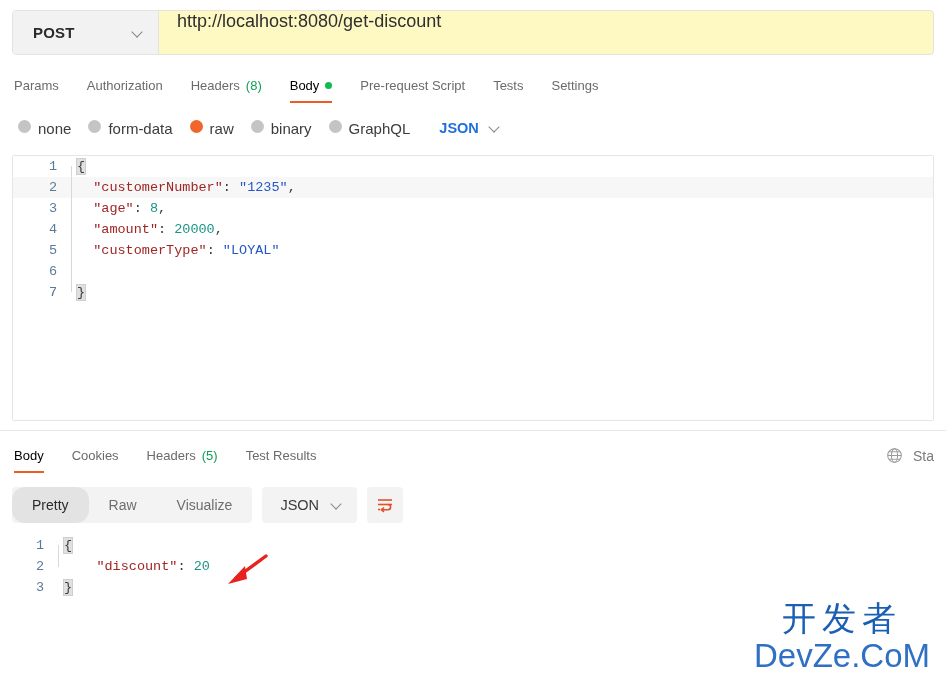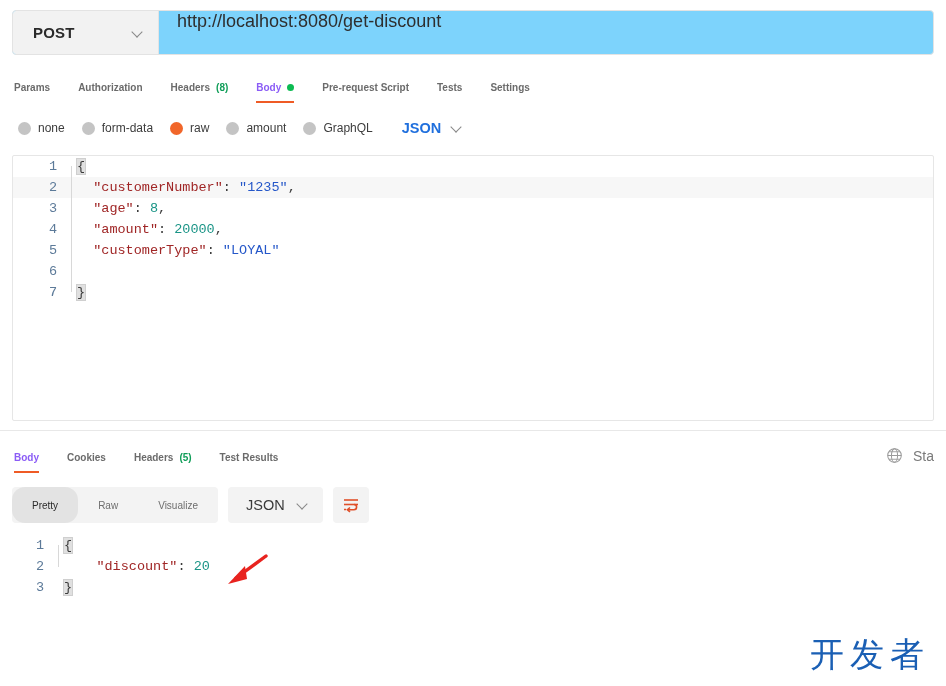--- a/index.html
+++ b/index.html
@@ -18,21 +18,21 @@
   }
 
   
   .url-bar {
     display: flex;
     align-items: stretch;
     margin: 10px 12px 0 12px;
     height: 45px;
     border: 1px solid #e3e3e3;
     border-radius: 4px;
-    background: #7dd3fc;
+    background: #fef9c3;
     box-sizing: border-box;
   }
   .method-select {
     width: 146px;
     background: #f2f2f2;
     border-right: 1px solid #e3e3e3;
     display: flex;
     align-items: center;
     justify-content: space-between;
     padding: 0 14px 0 20px;
@@ -76,31 +76,30 @@
   
   .req-tabs {
     display: flex;
     align-items: flex-end;
     margin: 14px 0 0 12px;
     height: 34px;
   }
   .tab {
     position: relative;
     padding: 0 14px 10px 14px;
-    font-size: 10px;
+    font-size: 13px;
     color: #6b6b6b;
     cursor: pointer;
     white-space: nowrap;
     display: flex;
     align-items: center;
     gap: 6px;
-    font-weight: bold;
   }
   .tab:first-child { padding-left: 2px; }
-  .tab.active { color: #8b5cf6; }
+  .tab.active { color: #000000; }
   .tab.active::after {
     content: "";
     position: absolute;
     left: 14px;
     right: 14px;
     bottom: 0;
     height: 2.5px;
     background: #ef5b25;
   }
   .tab:first-child.active::after { left: 2px; }
@@ -116,25 +115,25 @@
   
   .radio-row {
     display: flex;
     align-items: center;
     margin: 12px 0 0 18px;
     height: 26px;
     gap: 9px;
   }
   .radio-item {
     display: flex;
-    align-items: flex-end;
+    align-items: flex-start;
     gap: 7px;
     margin-right: 8px;
     cursor: pointer;
-    font-size: 12px;
+    font-size: 15px;
     color: #3c3c3c;
   }
   .radio {
     width: 13px;
     height: 13px;
     border-radius: 50%;
     background: #c4c4c4;
     display: inline-block;
     flex: none;
   }
@@ -252,21 +251,21 @@
     display: flex;
     background: #f3f3f3;
     border-radius: 4px;
     overflow: hidden;
     height: 36px;
   }
   .seg {
     display: flex;
     align-items: center;
     padding: 0 20px;
-    font-size: 10px;
+    font-size: 14px;
     color: #6e6e6e;
     cursor: pointer;
     border-radius: 13px;
   }
   .seg.active {
     background: #e3e3e3;
     color: #2b2b2b;
   }
   .mini-select {
     display: flex;
@@ -377,21 +376,21 @@
   <div class="radio-item">
     <span class="radio"></span>
     <span>form-data</span>
   </div>
   <div class="radio-item">
     <span class="radio on"></span>
     <span>raw</span>
   </div>
   <div class="radio-item">
     <span class="radio"></span>
-    <span>amount</span>
+    <span>binary</span>
   </div>
   <div class="radio-item">
     <span class="radio"></span>
     <span>GraphQL</span>
   </div>
   <div class="json-select">
     <span class="json-label">JSON</span>
     <span class="chev"></span>
   </div>
 </div>
@@ -517,13 +516,14 @@
   <div class="indent-guide" style="top:10px;height:22px;"></div>
 </div>
 
 <svg class="arrow-anno" viewBox="0 0 60 36">
   <line x1="52" y1="4" x2="22" y2="26" stroke="#e8231f" stroke-width="3.4" stroke-linecap="round"></line>
   <polygon points="14,32 31,14 33,27" fill="#e8231f"></polygon>
 </svg>
 
 <div class="watermark">
   <div class="wm-cn">开发者</div>
+  <div class="wm-en">DevZe.CoM</div>
 </div>
 
 </body></html>

